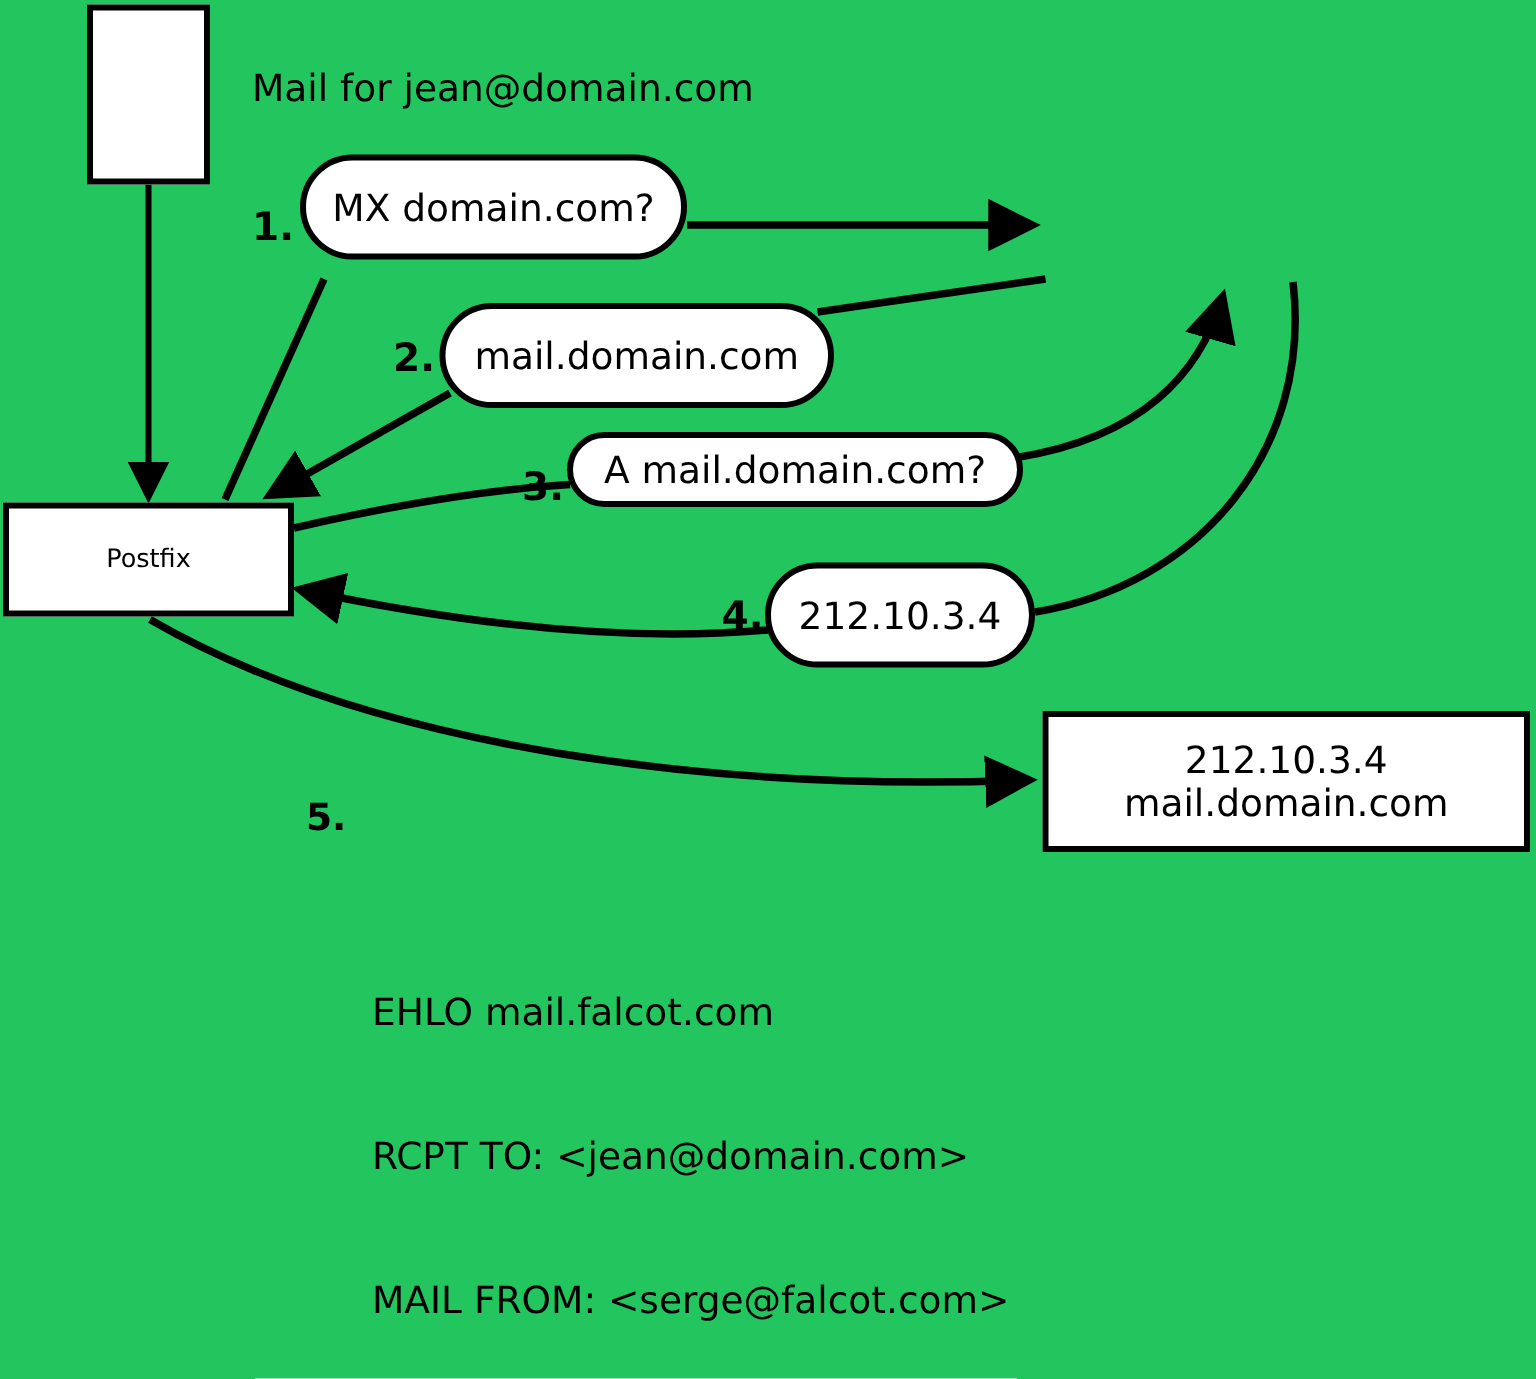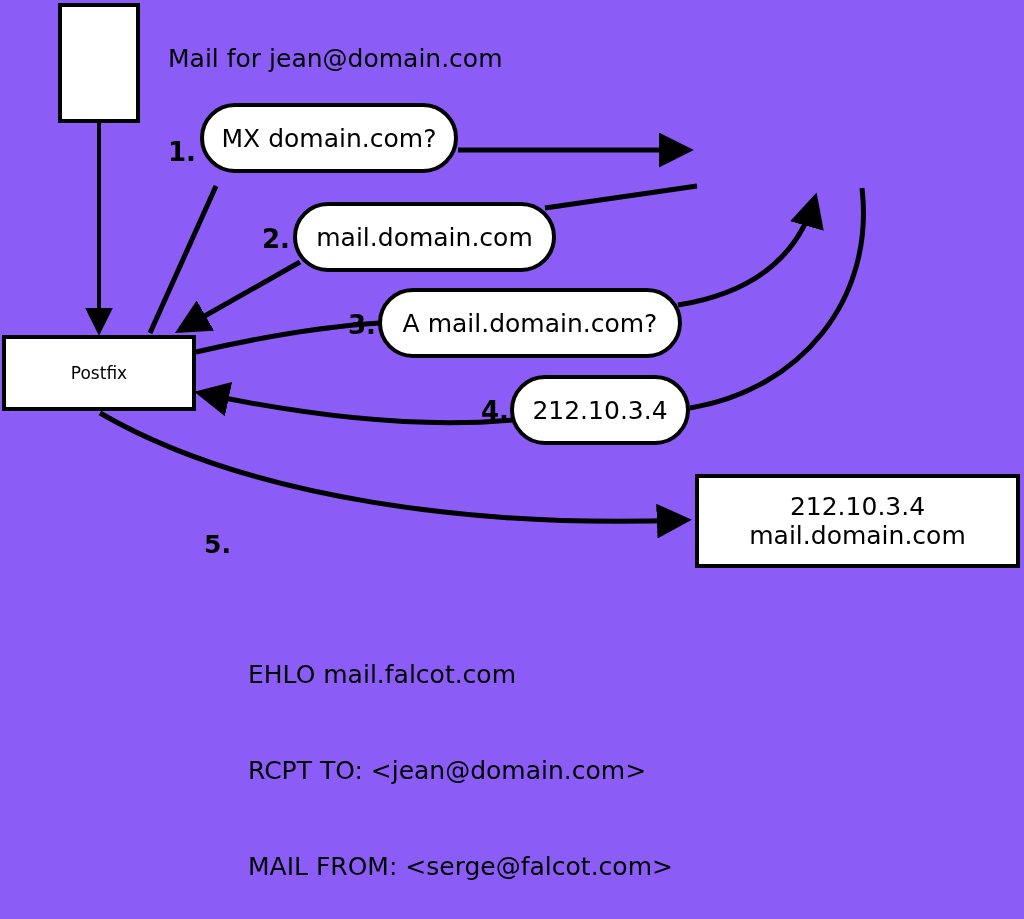--- a/index.html
+++ b/index.html
@@ -7,21 +7,21 @@
     padding: 0;
     background: #ffffff;
   }
   body {
     font-family: "DejaVu Sans", "Liberation Sans", sans-serif;
   }
   #canvas {
     position: relative;
     width: 1024px;
     height: 919px;
-    background: #8b5cf6;
+    background: #22c55e;
     overflow: hidden;
   }
   svg.layer {
     position: absolute;
     left: 0;
     top: 0;
     width: 1024px;
     height: 919px;
   }
   .node-box {
@@ -121,21 +121,21 @@
   <div class="pill" style="left:200px; top:103px; width:258px; height:70px; font-size:25px;">
     <span>MX domain.com?</span>
   </div>
 
   <div class="step-num" style="left:262px; top:224px; font-size:26px;">2.</div>
   <div class="pill" style="left:293px; top:202px; width:263px; height:70px; font-size:25px;">
     <span>mail.domain.com</span>
   </div>
 
   <div class="step-num" style="left:348px; top:310px; font-size:26px;">3.</div>
-  <div class="pill" style="left:378px; top:288px; width:304px; height:70px; font-size:25px;">
+  <div class="pill" style="left:378px; top:288px; width:304px; height:50px; font-size:25px;">
     <span>A mail.domain.com?</span>
   </div>
 
   <div class="step-num" style="left:481px; top:396px; font-size:26px;">4.</div>
   <div class="pill" style="left:510px; top:375px; width:180px; height:70px; font-size:25px;">
     <span>212.10.3.4</span>
   </div>
 
   <div class="step-num" style="left:204px; top:530px; font-size:25px;">5.</div>
 

